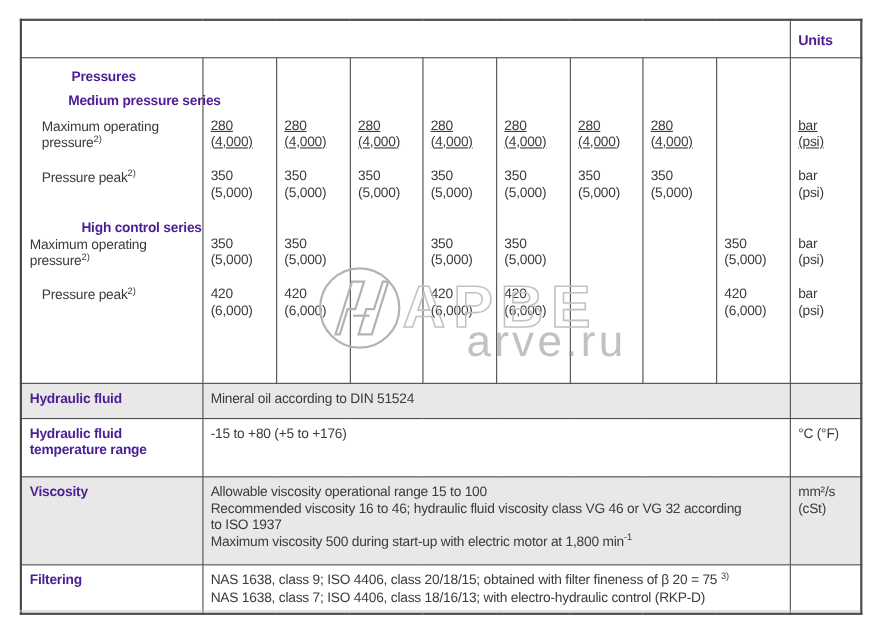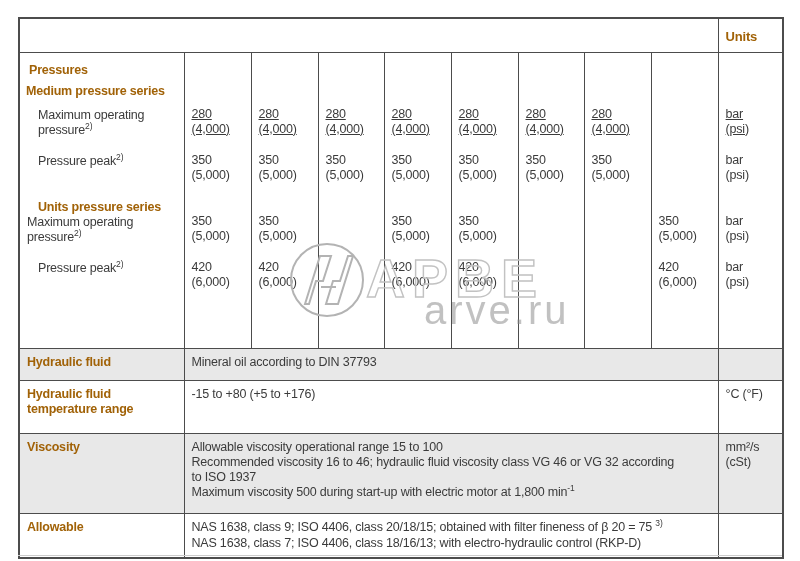--- a/index.html
+++ b/index.html
@@ -6,21 +6,21 @@
   html,body { background:#ffffff; }
   body { font-family:"Liberation Sans","DejaVu Sans",sans-serif; color:#3b3b3b; }
   #page { position:relative; width:800px; height:561px; background:#ffffff; overflow:hidden; }
 
   table.spec { position:absolute; left:18px; top:17px; width:764px;
     border-collapse:collapse; table-layout:fixed;
     border:2px solid #4c4c4c; }
   td { border:1px solid #4c4c4c; vertical-align:top; padding:0;
        font-size:12.5px; line-height:15px; letter-spacing:-0.2px; }
   .gray { background:#e8e8e8; }
-  .b { font-weight:bold; color:#a16207; }
+  .b { font-weight:bold; color:#4c1d95;margin-left:36px; }
   .pad { padding:6px 4px 4px 7px; }
   .vmid { vertical-align:middle; }
   .pre { white-space:pre-line; }
   sup { font-size:8.5px; vertical-align:baseline; position:relative; top:-4.5px; letter-spacing:0; }
 
   
   .pwrap { position:relative; height:246px; }
   .pl { position:absolute; white-space:nowrap; }
   .slot { position:absolute; left:7px; white-space:pre-line; }
   .t1 { top:54px;text-decoration:underline; } .t2 { top:100px; } .t3 { top:161px; } .t4 { top:207px; }
@@ -56,21 +56,21 @@
 
 
     <tr style="height:296px">
       <td>
         <div class="pwrap">
           <div class="pl b" style="top:10px;left:9px">Pressures</div>
           <div class="pl b" style="top:31px;left:6px">Medium pressure series</div>
           <div class="pl" style="top:55px;left:18px">Maximum operating</div>
           <div class="pl" style="top:70px;left:18px"><span>pressure</span><sup>2)</sup></div>
           <div class="pl" style="top:101px;left:18px"><span>Pressure peak</span><sup>2)</sup></div>
-          <div class="pl b" style="top:147px;left:18px">Units pressure series</div>
+          <div class="pl b" style="top:147px;left:18px">High control series</div>
           <div class="pl" style="top:162px;left:7px">Maximum operating</div>
           <div class="pl" style="top:177px;left:7px"><span>pressure</span><sup>2)</sup></div>
           <div class="pl" style="top:208px;left:18px"><span>Pressure peak</span><sup>2)</sup></div>
         </div>
       </td>
       <td>
             <div class="pwrap">
         <div class="slot t1">280
 (4,000)</div>
         <div class="slot t2">350
@@ -166,21 +166,21 @@
         <div class="slot t3">bar
 (psi)</div>
         <div class="slot t4">bar
 (psi)</div>
       </div>
           </td>
     </tr>
 
     <tr style="height:32px">
       <td class="gray b pad">Hydraulic fluid</td>
-      <td class="gray pad" colspan="8">Mineral oil according to DIN 37793</td>
+      <td class="gray pad" colspan="8">Mineral oil according to DIN 51524</td>
       <td class="gray"></td>
     </tr>
 
     <tr style="height:53px">
       <td class="b pad pre">Hydraulic fluid
 temperature range</td>
       <td class="pad" colspan="8">-15 to +80 (+5 to +176)</td>
       <td class="pad">°C (°F)</td>
     </tr>
 
@@ -190,21 +190,21 @@
         <div class="pre">Allowable viscosity operational range 15 to 100</div>
         <div class="pre">Recommended viscosity 16 to 46; hydraulic fluid viscosity class VG 46 or VG 32 according
 to ISO 1937</div>
         <div><span>Maximum viscosity 500 during start-up with electric motor at 1,800 min</span><sup>-1</sup></div>
       </td>
       <td class="gray pad pre">mm²/s
 (cSt)</td>
     </tr>
 
     <tr style="height:45px">
-      <td class="b pad">Allowable</td>
+      <td class="b pad">Filtering</td>
       <td class="pad" colspan="8">
         <div><span>NAS 1638, class 9; ISO 4406, class 20/18/15; obtained with filter fineness of β 20 = 75 </span><sup>3)</sup></div>
         <div>NAS 1638, class 7; ISO 4406, class 18/16/13; with electro-hydraulic control (RKP-D)</div>
       </td>
       <td></td>
     </tr>
   </tbody>
     </table>
 
   <svg class="watermark" width="800" height="561" viewBox="0 0 800 561">

